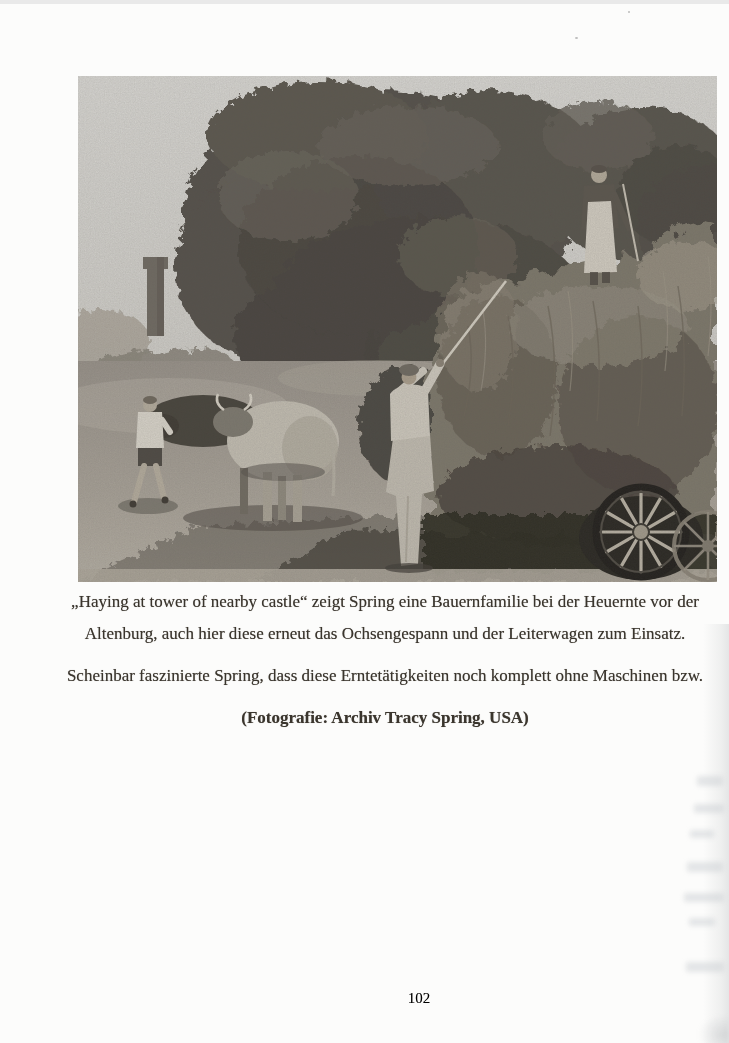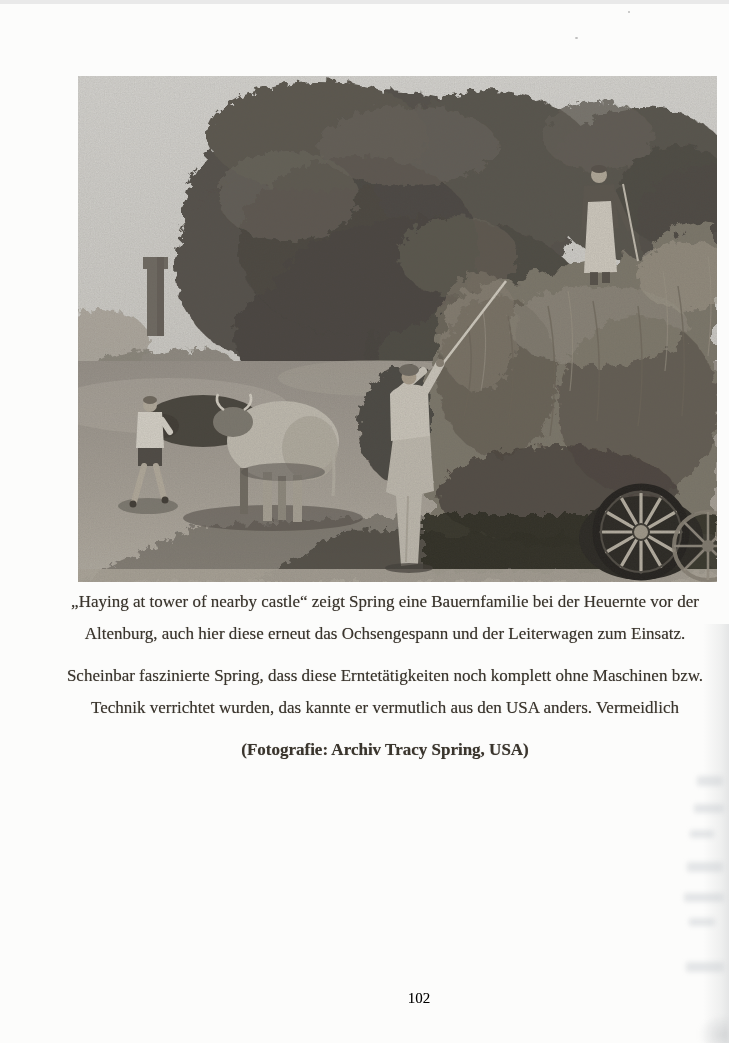--- a/index.html
+++ b/index.html
@@ -233,21 +233,20 @@
       </g>
 
       <rect x="0" y="0" width="639" height="506" filter="url(#grainf)" opacity=".6"></rect>
     </svg>
   </div>
 
   <div class="textblock">
     <div class="line">„Haying at tower of nearby castle“ zeigt Spring eine Bauernfamilie bei der Heuernte vor der</div>
     <div class="line">Altenburg, auch hier diese erneut das Ochsengespann und der Leiterwagen zum Einsatz.</div>
     <div class="line p-start">Scheinbar faszinierte Spring, dass diese Erntetätigkeiten noch komplett ohne Maschinen bzw.</div>
-    <div class="line">Technik verrichtet wurden, das kannte er vermutlich aus den USA anders. Vermeidlich</div>
     <div class="line caption-line">(Fotografie: Archiv Tracy Spring, USA)</div>
   </div>
 
   <div class="pagenum">102</div>
 
   <div class="edge-shade"></div>
   <div class="corner-smudge"></div>
   <div>
     <div class="bleed" style="left:697px;top:772px;width:26px;height:10px;"></div>
     <div class="bleed" style="left:694px;top:800px;width:30px;height:9px;"></div>

